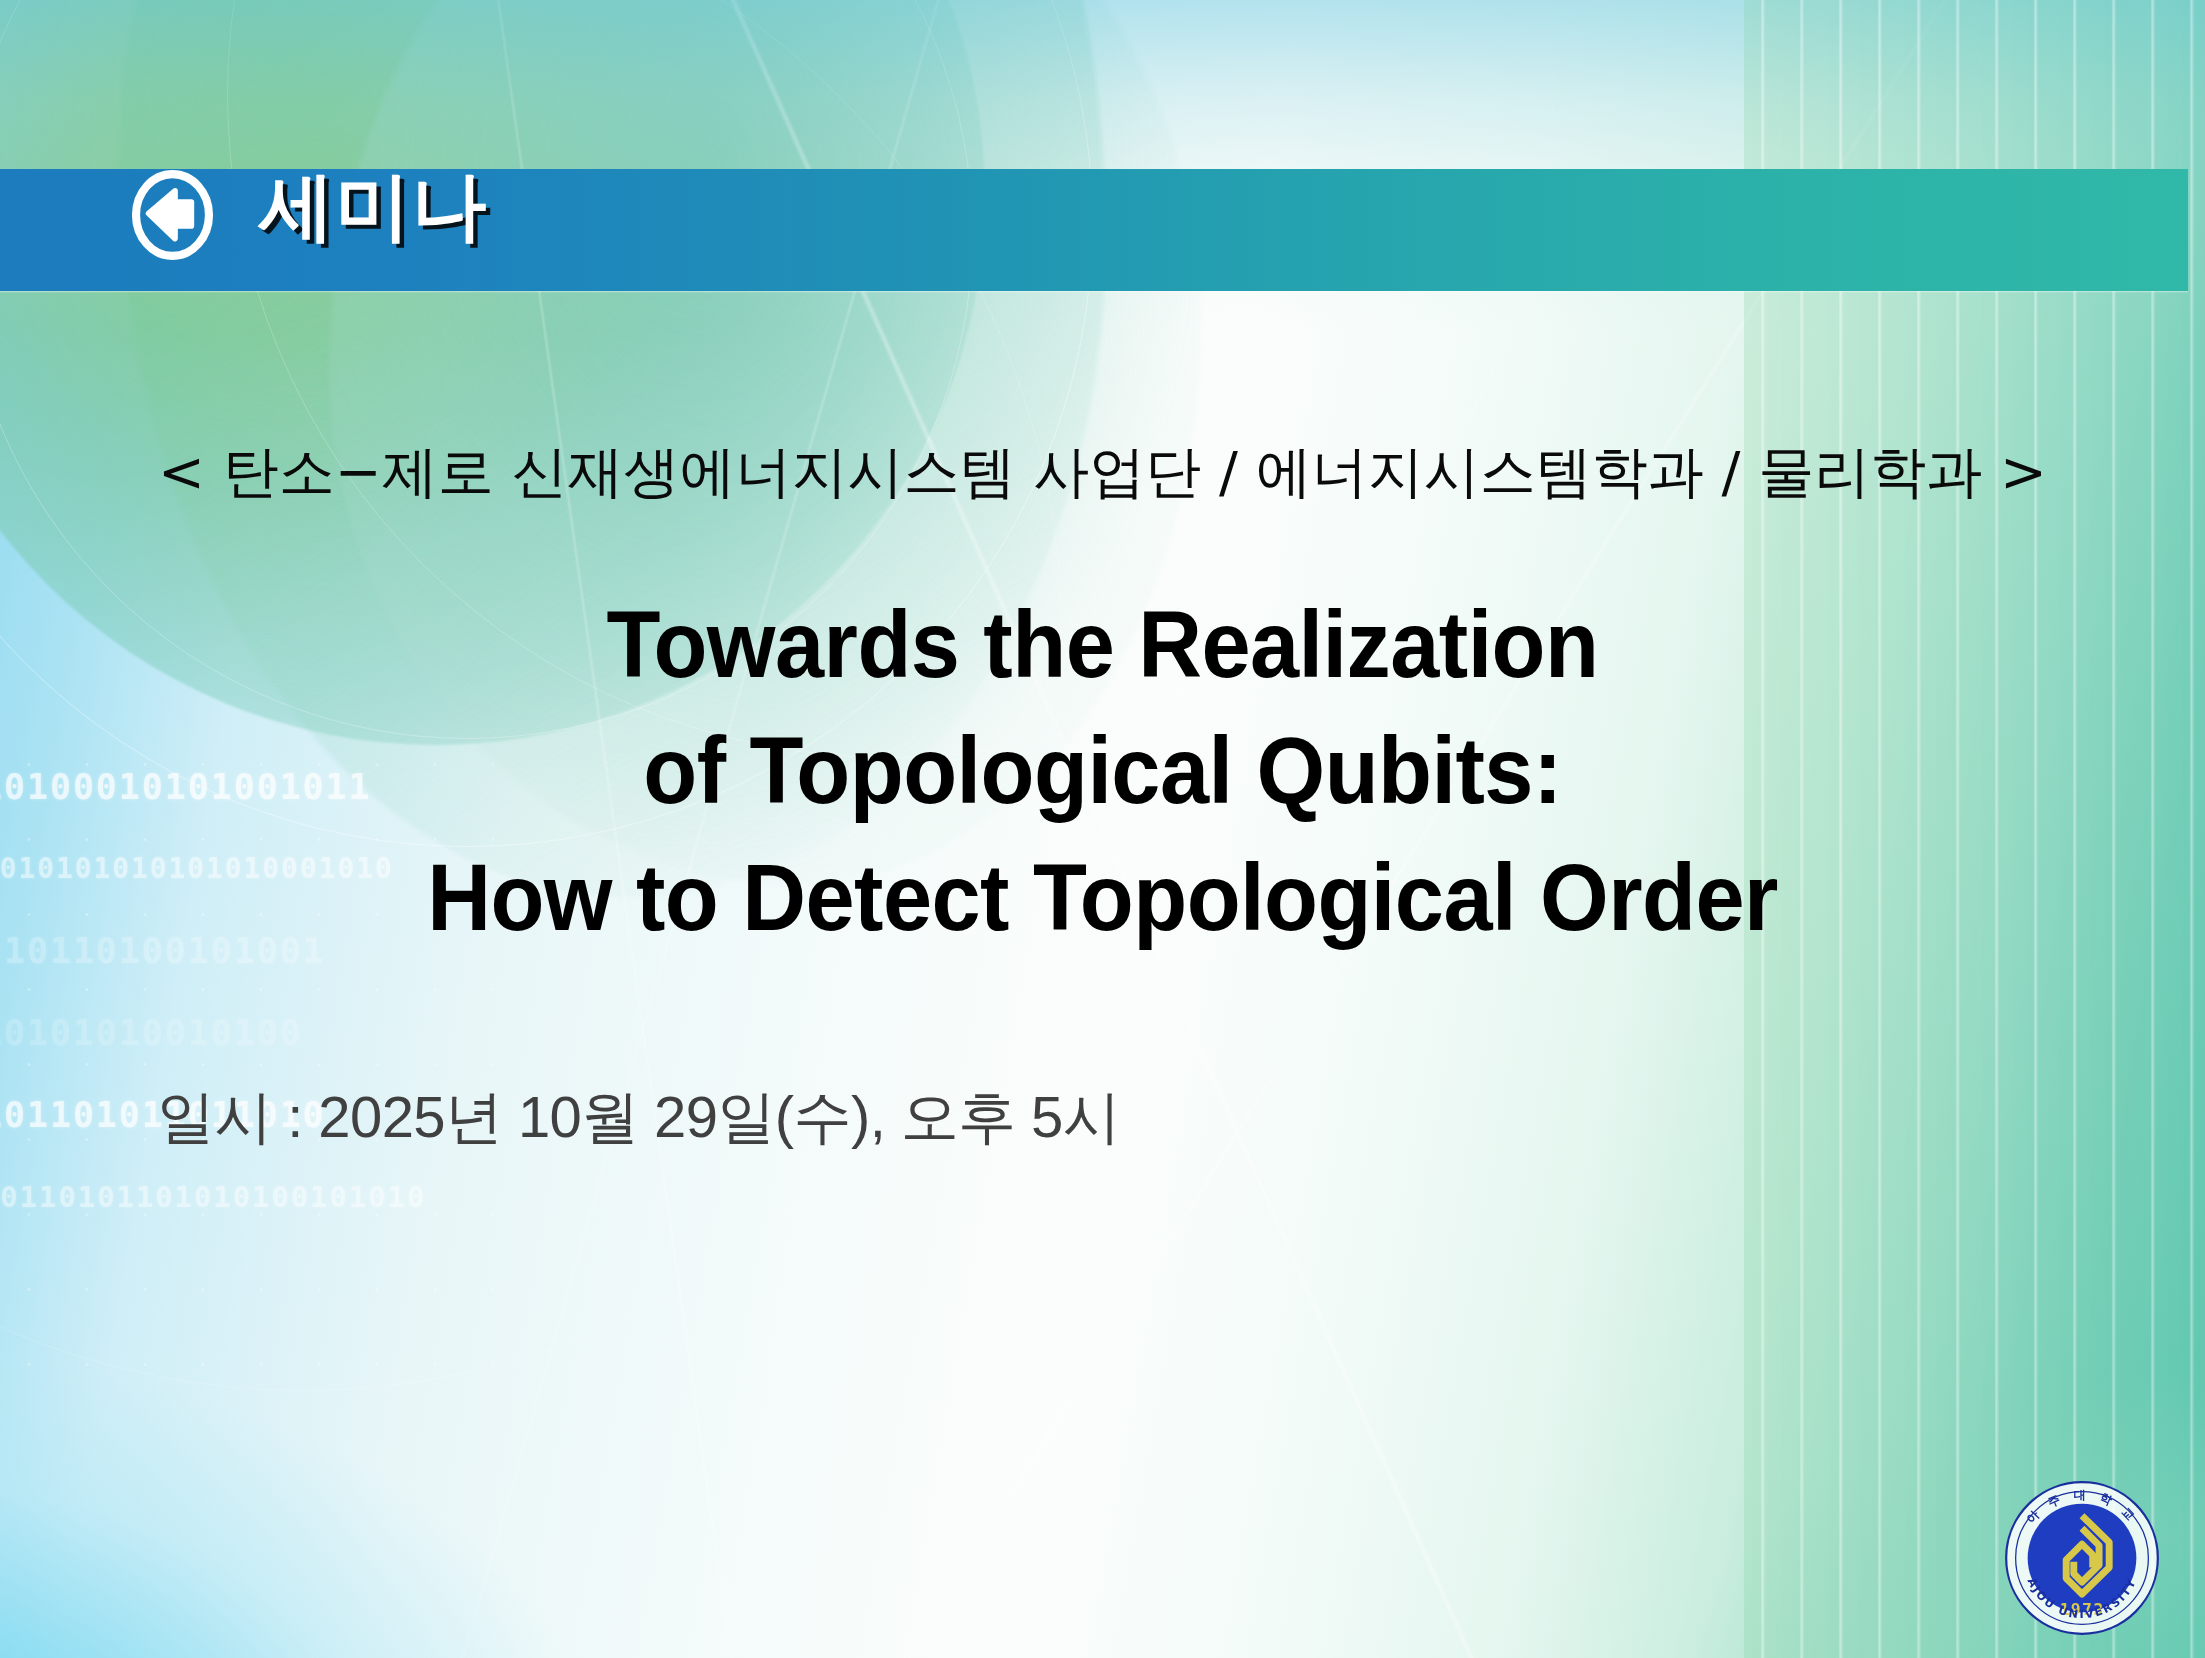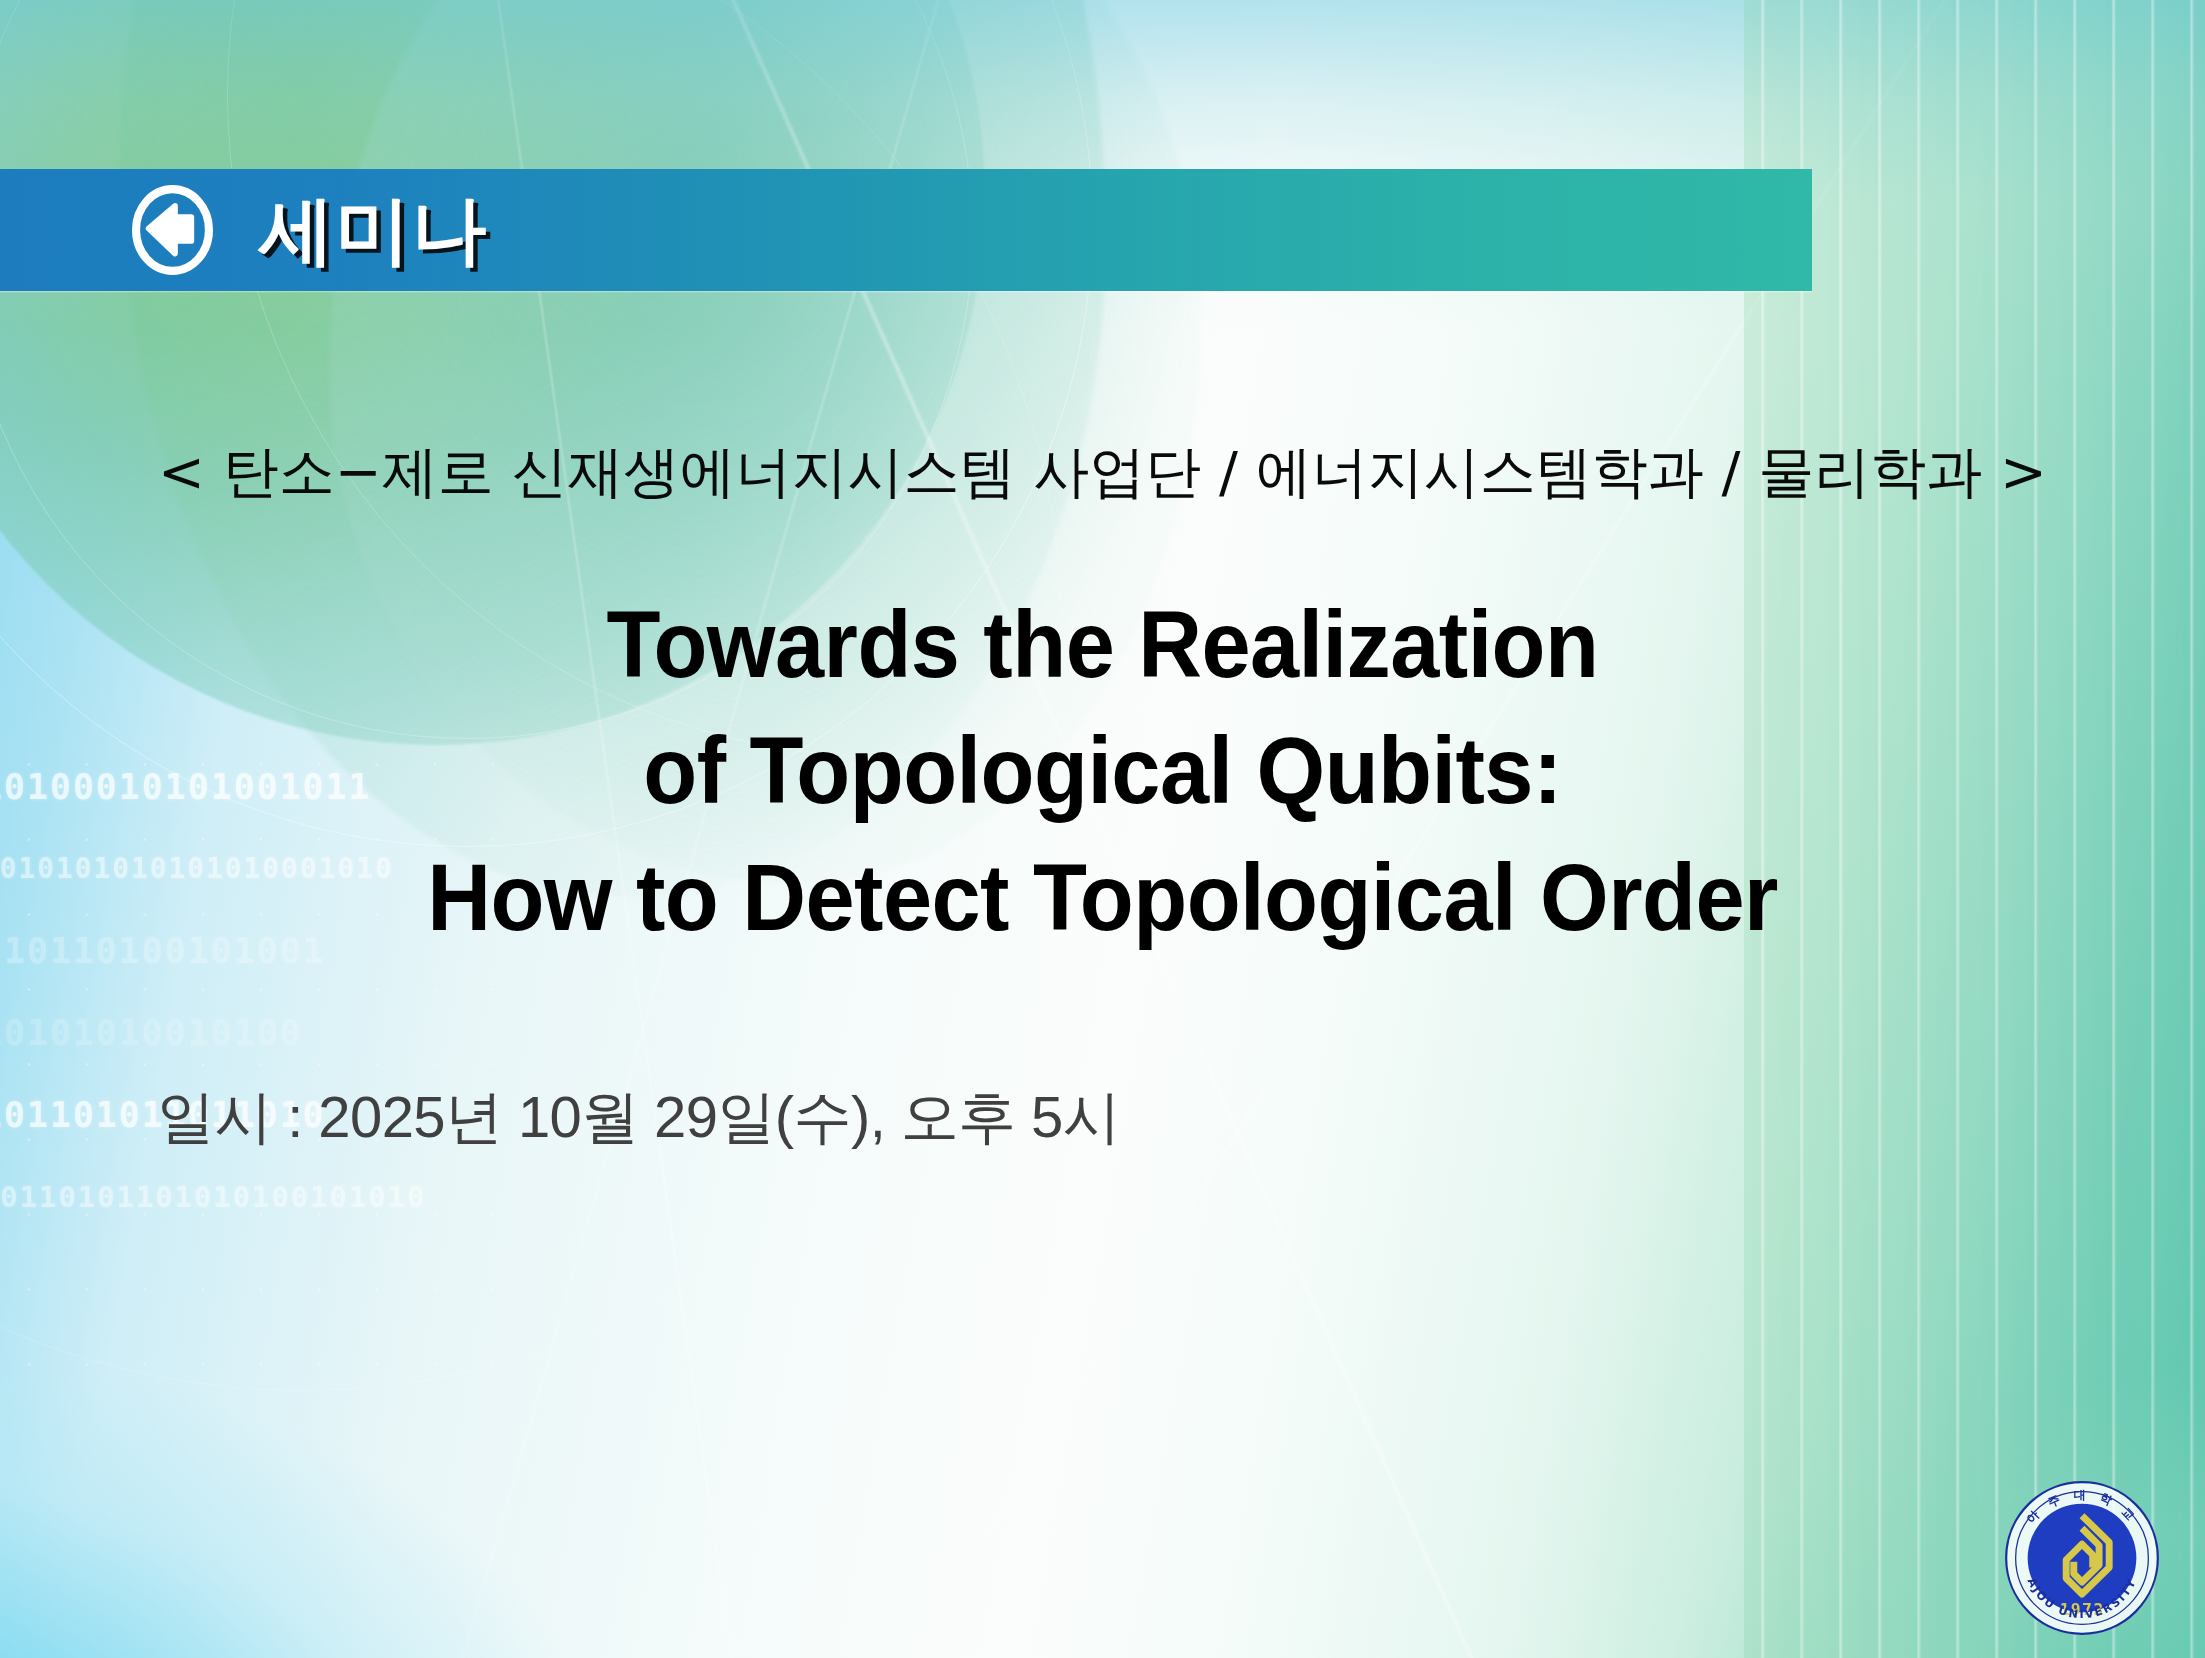--- a/index.html
+++ b/index.html
@@ -158,23 +158,23 @@
     position:absolute; left:0; top:727px; width:518px; height:708px;
     background-image:radial-gradient(circle, rgba(255,255,255,.55) 0.9px, rgba(255,255,255,0) 1.9px);
     background-size:58px 75px;
     opacity:.6;
   }
 
   
   .header-bar{
     position:absolute;
     left:0; top:169px;
-    width:1812px; height:122px;
+    width:2188px; height:122px;
     background:linear-gradient(90deg,#1c7cbd 0%, #1d80bf 18%, #2092b5 42%, #26a5ae 63%, #2cb2a9 82%, #30b8a8 100%);
-    display:flex; align-items:center;
+    display:flex; 
     box-shadow:0 1.3px 0 rgba(255,255,255,.35);
   }
   .back-icon{
     margin-left:131px;
     width:83px; height:92px;
     flex:0 0 auto;
     display:block;
   }
   .header-title{
     margin-left:45px;

